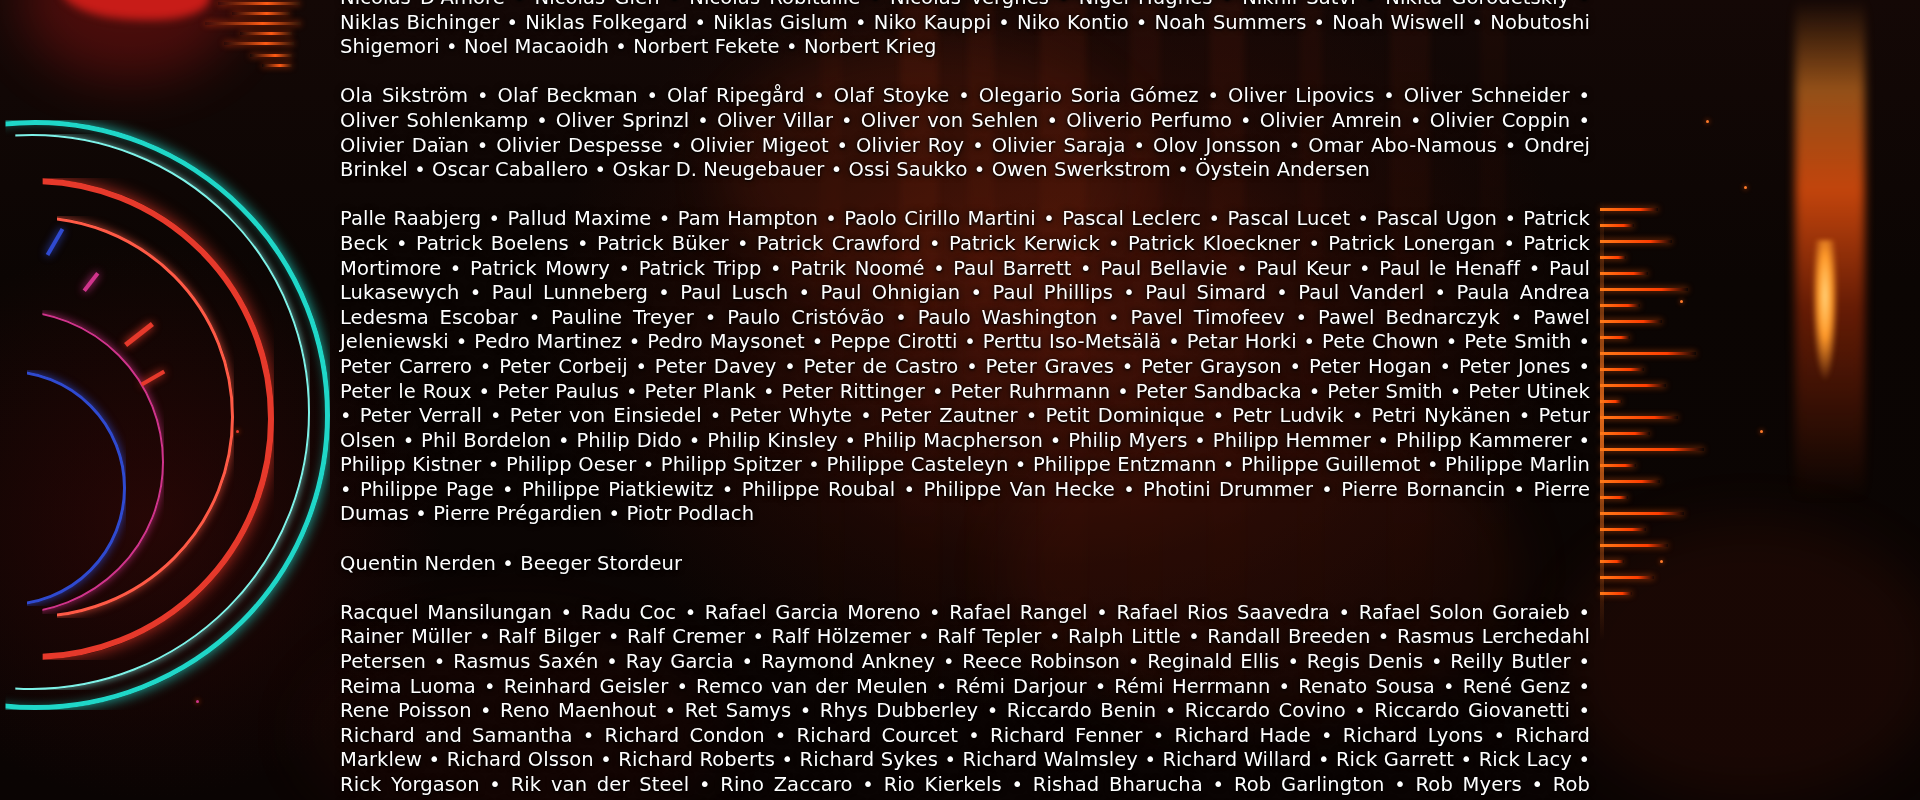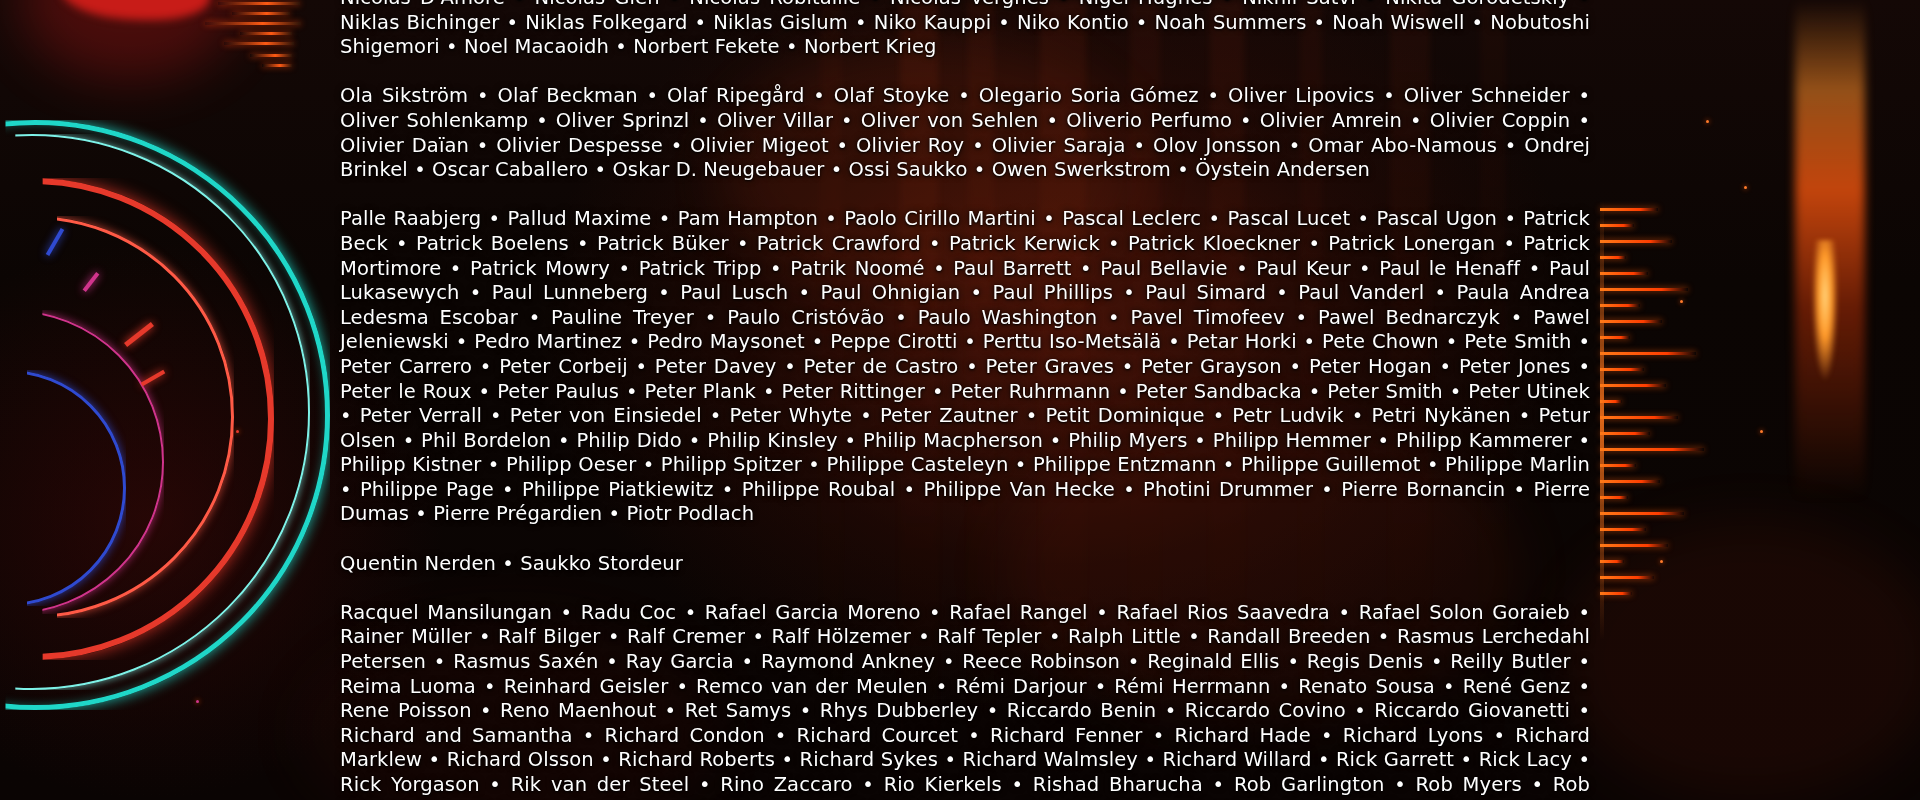--- a/index.html
+++ b/index.html
@@ -223,15 +223,15 @@
   <div class="embers" style="left:1760px;top:430px;"></div>
   <div class="embers" style="left:1660px;top:560px;"></div>
   <div class="embers" style="left:236px;top:430px;background:#e6392b;"></div>
   <div class="embers" style="left:196px;top:700px;background:#d0348c;"></div>
 </div>
 
 <div id="credits">
   <p>Nicolas D'Amore • Nicolas Gien • Nicolas Robitaille • Nicolas Vergnes • Nigel Hughes • Nikhil Satvi • Nikita Gorodetskiy • Niklas Bichinger • Niklas Folkegard • Niklas Gislum • Niko Kauppi • Niko Kontio • Noah Summers • Noah Wiswell • Nobutoshi Shigemori • Noel Macaoidh • Norbert Fekete • Norbert Krieg</p>
   <p>Ola Sikström • Olaf Beckman • Olaf Ripegård • Olaf Stoyke • Olegario Soria Gómez • Oliver Lipovics • Oliver Schneider • Oliver Sohlenkamp • Oliver Sprinzl • Oliver Villar • Oliver von Sehlen • Oliverio Perfumo • Olivier Amrein • Olivier Coppin • Olivier Daïan • Olivier Despesse • Olivier Migeot • Olivier Roy • Olivier Saraja • Olov Jonsson • Omar Abo-Namous • Ondrej Brinkel • Oscar Caballero • Oskar D. Neugebauer • Ossi Saukko • Owen Swerkstrom • Öystein Andersen</p>
   <p>Palle Raabjerg • Pallud Maxime • Pam Hampton • Paolo Cirillo Martini • Pascal Leclerc • Pascal Lucet • Pascal Ugon • Patrick Beck • Patrick Boelens • Patrick Büker • Patrick Crawford • Patrick Kerwick • Patrick Kloeckner • Patrick Lonergan • Patrick Mortimore • Patrick Mowry • Patrick Tripp • Patrik Noomé • Paul Barrett • Paul Bellavie • Paul Keur • Paul le Henaff • Paul Lukasewych • Paul Lunneberg • Paul Lusch • Paul Ohnigian • Paul Phillips • Paul Simard • Paul Vanderl • Paula Andrea Ledesma Escobar • Pauline Treyer • Paulo Cristóvão • Paulo Washington • Pavel Timofeev • Pawel Bednarczyk • Pawel Jeleniewski • Pedro Martinez • Pedro Maysonet • Peppe Cirotti • Perttu Iso-Metsälä • Petar Horki • Pete Chown • Pete Smith • Peter Carrero • Peter Corbeij • Peter Davey • Peter de Castro • Peter Graves • Peter Grayson • Peter Hogan • Peter Jones • Peter le Roux • Peter Paulus • Peter Plank • Peter Rittinger • Peter Ruhrmann • Peter Sandbacka • Peter Smith • Peter Utinek • Peter Verrall • Peter von Einsiedel • Peter Whyte • Peter Zautner • Petit Dominique • Petr Ludvik • Petri Nykänen • Petur Olsen • Phil Bordelon • Philip Dido • Philip Kinsley • Philip Macpherson • Philip Myers • Philipp Hemmer • Philipp Kammerer • Philipp Kistner • Philipp Oeser • Philipp Spitzer • Philippe Casteleyn • Philippe Entzmann • Philippe Guillemot • Philippe Marlin • Philippe Page • Philippe Piatkiewitz • Philippe Roubal • Philippe Van Hecke • Photini Drummer • Pierre Bornancin • Pierre Dumas • Pierre Prégardien • Piotr Podlach</p>
-  <p class="short">Quentin Nerden • Saukko Stordeur</p>
+  <p class="short">Quentin Nerden • Beeger Stordeur</p>
   <p>Racquel Mansilungan • Radu Coc • Rafael Garcia Moreno • Rafael Rangel • Rafael Rios Saavedra • Rafael Solon Goraieb • Rainer Müller • Ralf Bilger • Ralf Cremer • Ralf Hölzemer • Ralf Tepler • Ralph Little • Randall Breeden • Rasmus Lerchedahl Petersen • Rasmus Saxén • Ray Garcia • Raymond Ankney • Reece Robinson • Reginald Ellis • Regis Denis • Reilly Butler • Reima Luoma • Reinhard Geisler • Remco van der Meulen • Rémi Darjour • Rémi Herrmann • Renato Sousa • René Genz • Rene Poisson • Reno Maenhout • Ret Samys • Rhys Dubberley • Riccardo Benin • Riccardo Covino • Riccardo Giovanetti • Richard and Samantha • Richard Condon • Richard Courcet • Richard Fenner • Richard Hade • Richard Lyons • Richard Marklew • Richard Olsson • Richard Roberts • Richard Sykes • Richard Walmsley • Richard Willard • Rick Garrett • Rick Lacy • Rick Yorgason • Rik van der Steel • Rino Zaccaro • Rio Kierkels • Rishad Bharucha • Rob Garlington • Rob Myers • Rob Richardson • Rob van der Steen • Robbie Losee • Robert Beeger • Robert Bozza • Robert De Jager • Robert Fishell • Robert Frank • Robert Haley • Robert Holcomb • Robert Karpiński • RoBert McGregor • Robert Waite • Roberto Bergonzini • Robin Flück • Rocco Satalino • Rodrigo Carvalho • Roger Devaux • Roger Wickes • Roland Doerffer • Roland Schmidheiny • Roland Simonet • Roland Sippel • Roland Weg • Rolf Bremer • Romain Foyard • Romain Letendart • Romain Marteau •</p>
 </div>
 
 </body></html>

